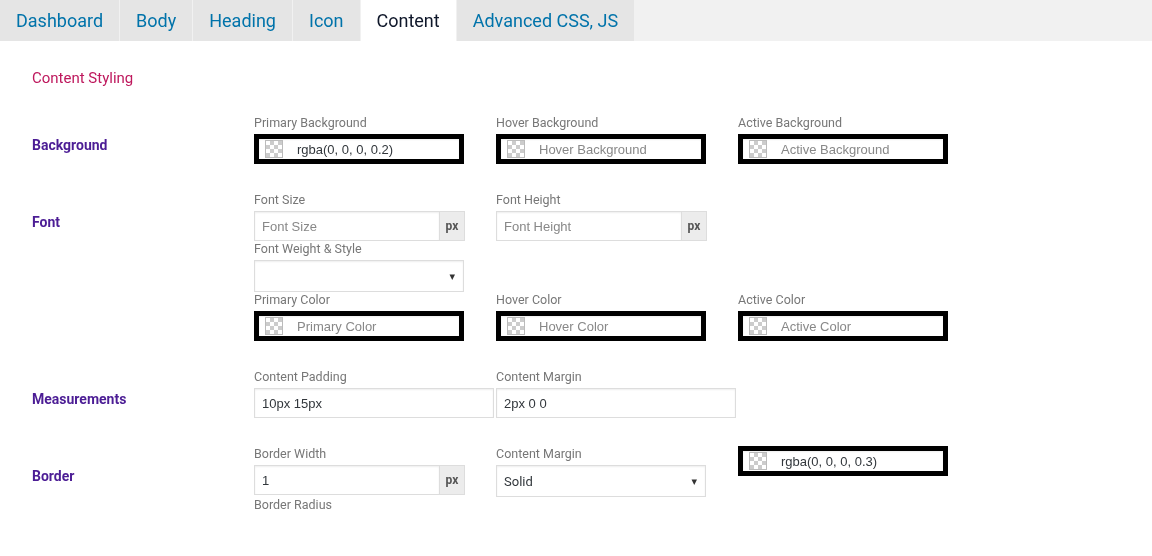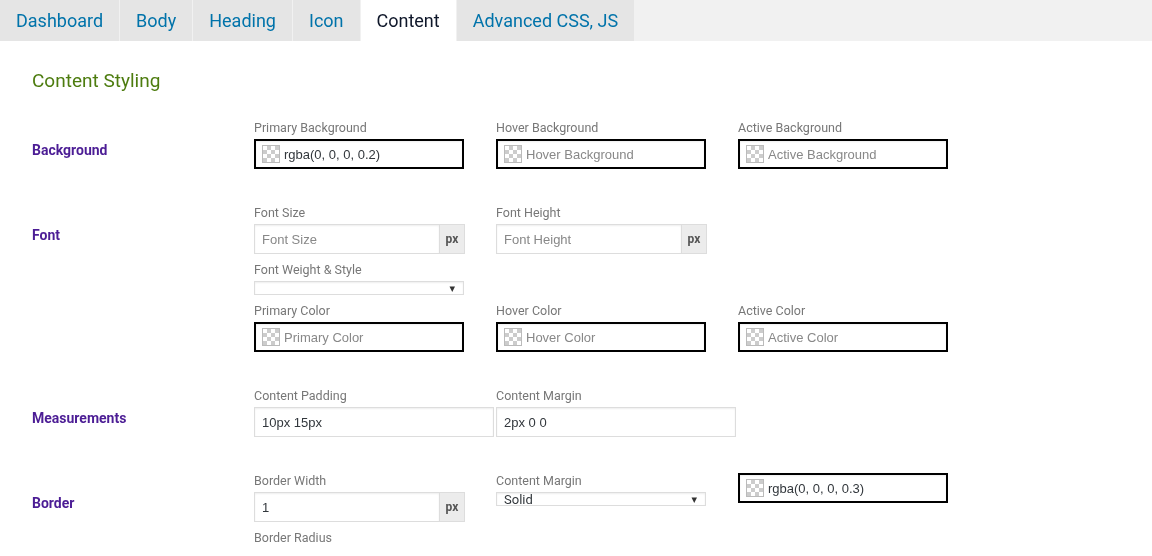--- a/index.html
+++ b/index.html
@@ -1,45 +1,45 @@
 <!DOCTYPE html>
 <html><head>
 <meta charset="utf-8">
 <style>
 * { box-sizing: border-box; margin: 0; padding: 0; }
 body { font-family: -apple-system, BlinkMacSystemFont, "Segoe UI", Roboto, Arial, sans-serif; font-size: 13px; color: #32373c; background: #fff; width: 1152px; }
 .tab-bar { background: #f1f1f1; display: flex; padding: 0; }
 .tab { padding: 10px 16px; color: #0073aa; cursor: pointer; background: #e5e5e5; margin-right: 1px; font-size: 18px; }
 .tab.active { background: #fff; color: #0f172a; }
 .panel { background: #fff; padding: 28px 32px 40px 32px; }
-.panel-title { font-size: 19px; font-weight: 400; color: #4d7c0f; margin-bottom: 28px; }
+.panel-title { font-size: 15px; font-weight: 400; color: #be185d; margin-bottom: 28px; }
 .section { display: flex; margin-bottom: 28px; align-items: flex-start; }
 .section-label { width: 222px; font-weight: 700; font-size: 14px; color: #4c1d95; padding-top: 22px; }
 .section-fields { flex: 1; display: flex; flex-wrap: wrap; gap: 0; }
-.fcol { width: 242px; margin-bottom: 8px; }
+.fcol { width: 242px; }
 .flabel { font-size: 12.5px; color: #777; margin-bottom: 4px; display: block; }
 .finput { width: 240px; height: 30px; border: 1px solid #ddd; background: #fff; padding: 4px 7px; font-size: 13px; color: #32373c; box-shadow: inset 0 1px 2px rgba(0,0,0,0.07); }
 .finput::placeholder { color: #888; }
 .input-group { display: flex; }
 .input-group .finput { width: 185px; border-right: none; }
 .unit { width: 26px; height: 30px; border: 1px solid #ddd; background: #ececec; display: flex; align-items: center; justify-content: center; font-size: 12px; color: #555; font-weight: bold; }
-.color-wrap { display: flex; align-items: center; width: 210px; height: 30px; border: 2px solid #000000; background: #fff; padding: 0 6px; gap: 4px; box-shadow: inset 0 1px 2px rgba(0,0,0,0.07); }
+.color-wrap { display: flex; align-items: center; width: 210px; height: 30px; border: 5px solid #000000; background: #fff; padding: 0 6px; gap: 14px; box-shadow: inset 0 1px 2px rgba(0,0,0,0.07); }
 .swatch { width: 18px; height: 18px; flex: none;
   background-image:
     linear-gradient(45deg, #ccc 25%, transparent 25%),
     linear-gradient(-45deg, #ccc 25%, transparent 25%),
     linear-gradient(45deg, transparent 75%, #ccc 75%),
     linear-gradient(-45deg, transparent 75%, #ccc 75%);
   background-size: 8px 8px;
   background-position: 0 0, 0 4px, 4px -4px, -4px 0;
   border: 1px solid #bbb;
 }
 .color-text { border: none; outline: none; font-size: 13px; flex: 1; color: #32373c; background: transparent; }
 .color-text::placeholder { color: #888; }
-.select { width: 210px; height: 14px; border: 1px solid #ddd; background: #fff; padding: 0 22px 0 7px; font-size: 13px; color: #32373c; position: relative; display: flex; align-items: center; box-shadow: inset 0 1px 2px rgba(0,0,0,0.07); }
+.select { width: 210px; height: 32px; border: 1px solid #ddd; background: #fff; padding: 0 22px 0 7px; font-size: 13px; color: #32373c; position: relative; display: flex; align-items: center; box-shadow: inset 0 1px 2px rgba(0,0,0,0.07); }
 .select::after { content: "▾"; position: absolute; right: 8px; font-size: 11px; color: #333; }
 </style>
 </head>
 <body>
 
 <div class="tab-bar">
   <div class="tab">Dashboard</div>
   <div class="tab">Body</div>
   <div class="tab">Heading</div>
   <div class="tab">Icon</div>

